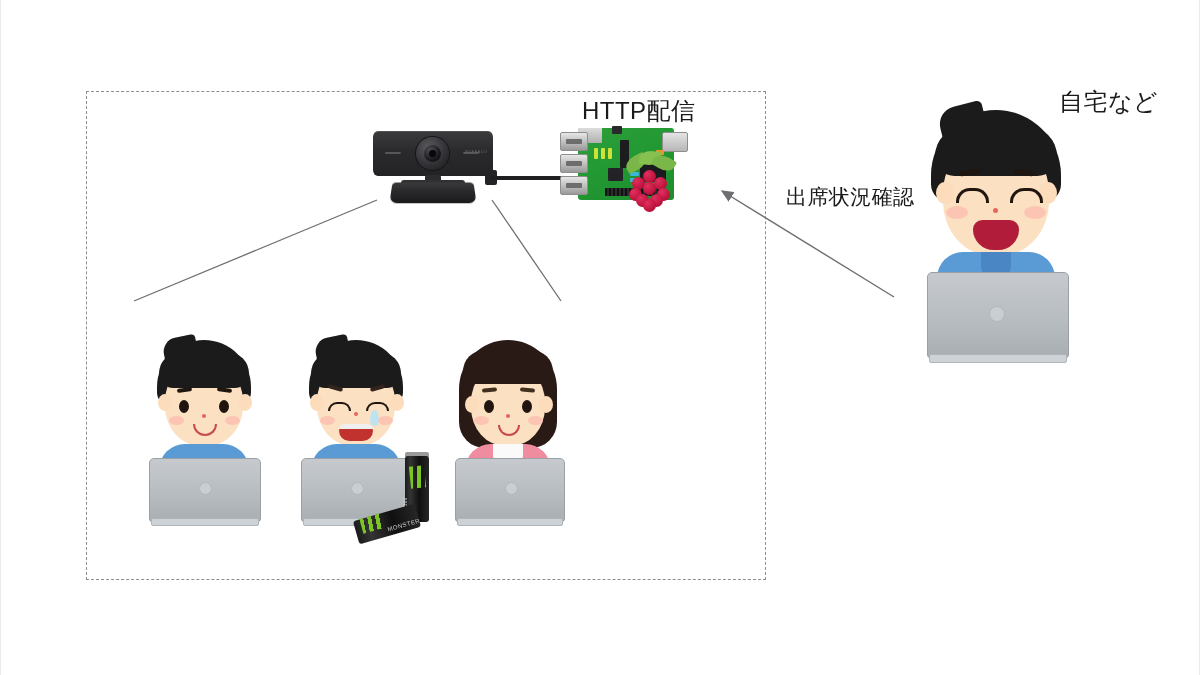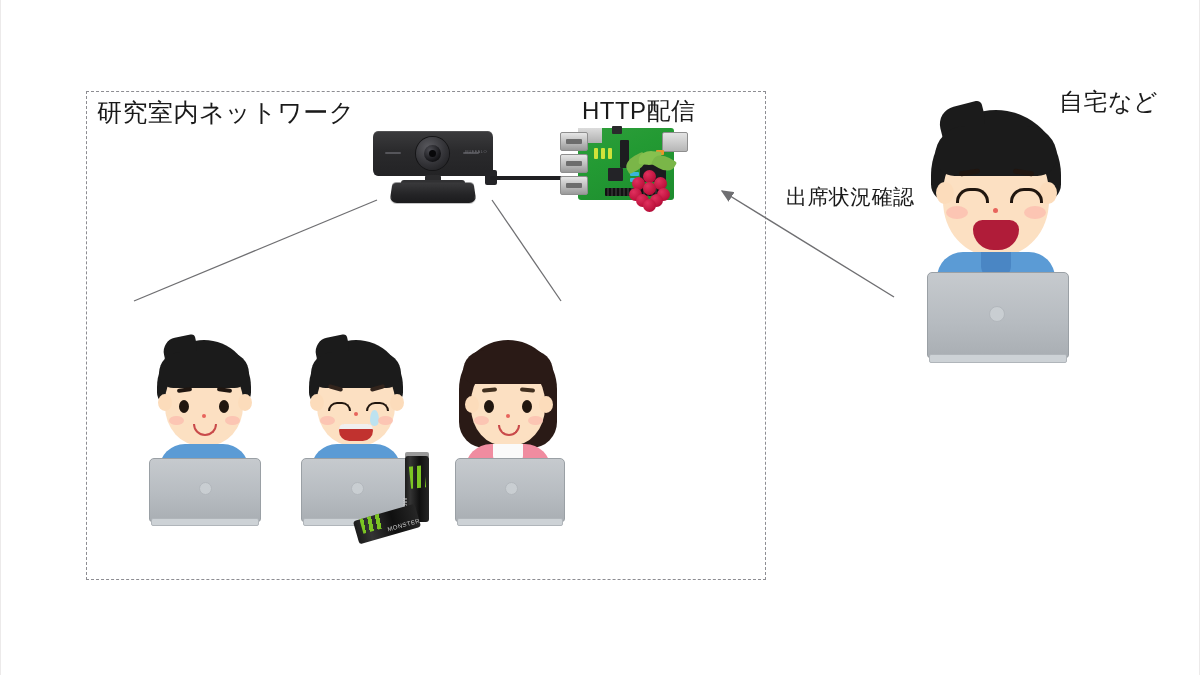--- a/index.html
+++ b/index.html
@@ -248,21 +248,20 @@
     font-family: "Liberation Sans", sans-serif;
   }
 </style>
 </head>
 <body>
 
 <div id="slide" class="abs">
 
   <div id="lan-box" class="abs"></div>
 
-  <div id="lan-label" class="abs label">研究室内ネットワーク</div>
   <div id="http-label" class="abs label">HTTP配信</div>
   <div id="home-label" class="abs label">自宅など</div>
   <div id="check-label" class="abs label">出席状況確認</div>
 
   <svg class="abs lines">
     <defs>
       <marker id="arrowhead" markerWidth="9" markerHeight="8" refX="8" refY="4" orient="auto">
         <polygon points="0,0 9,4 0,8" fill="#6f6f72"></polygon>
       </marker>
     </defs>

